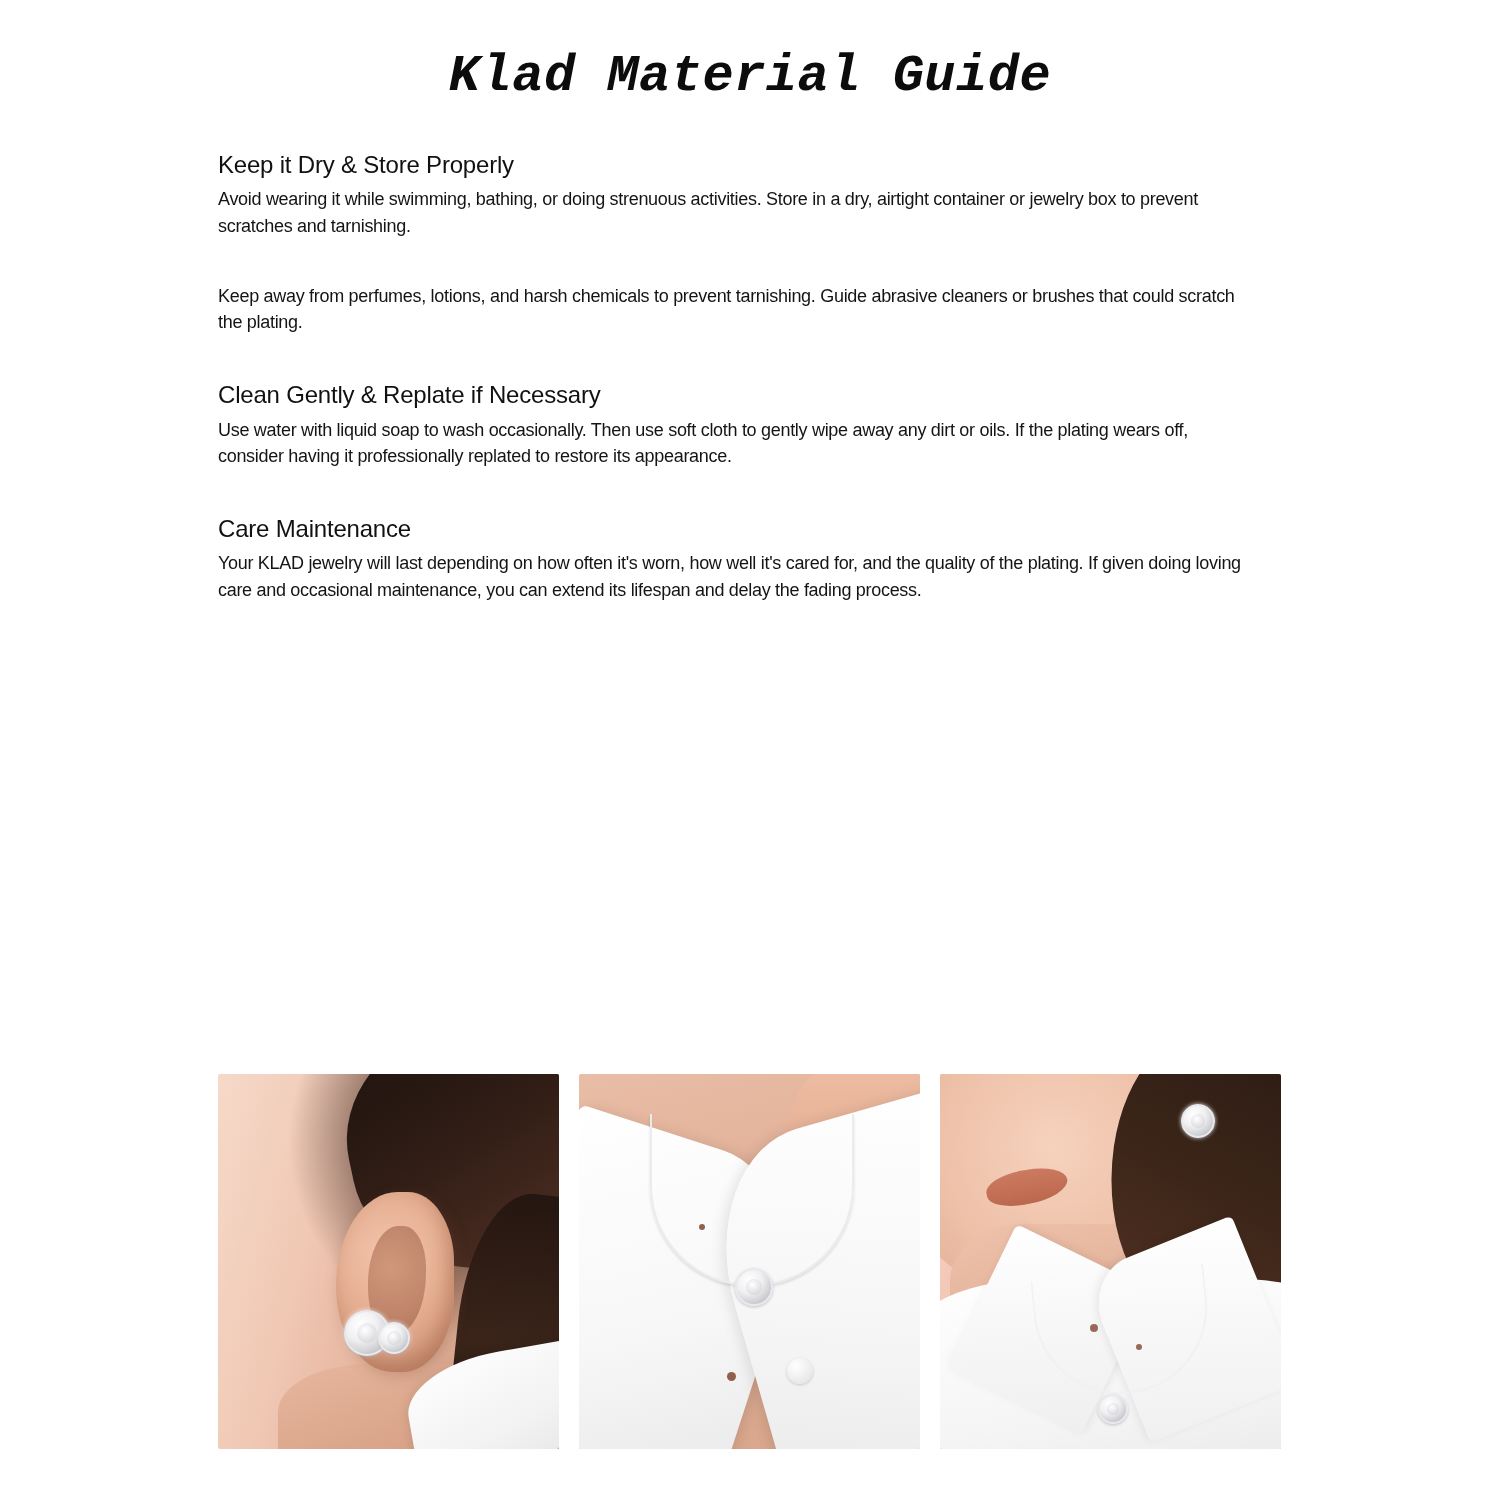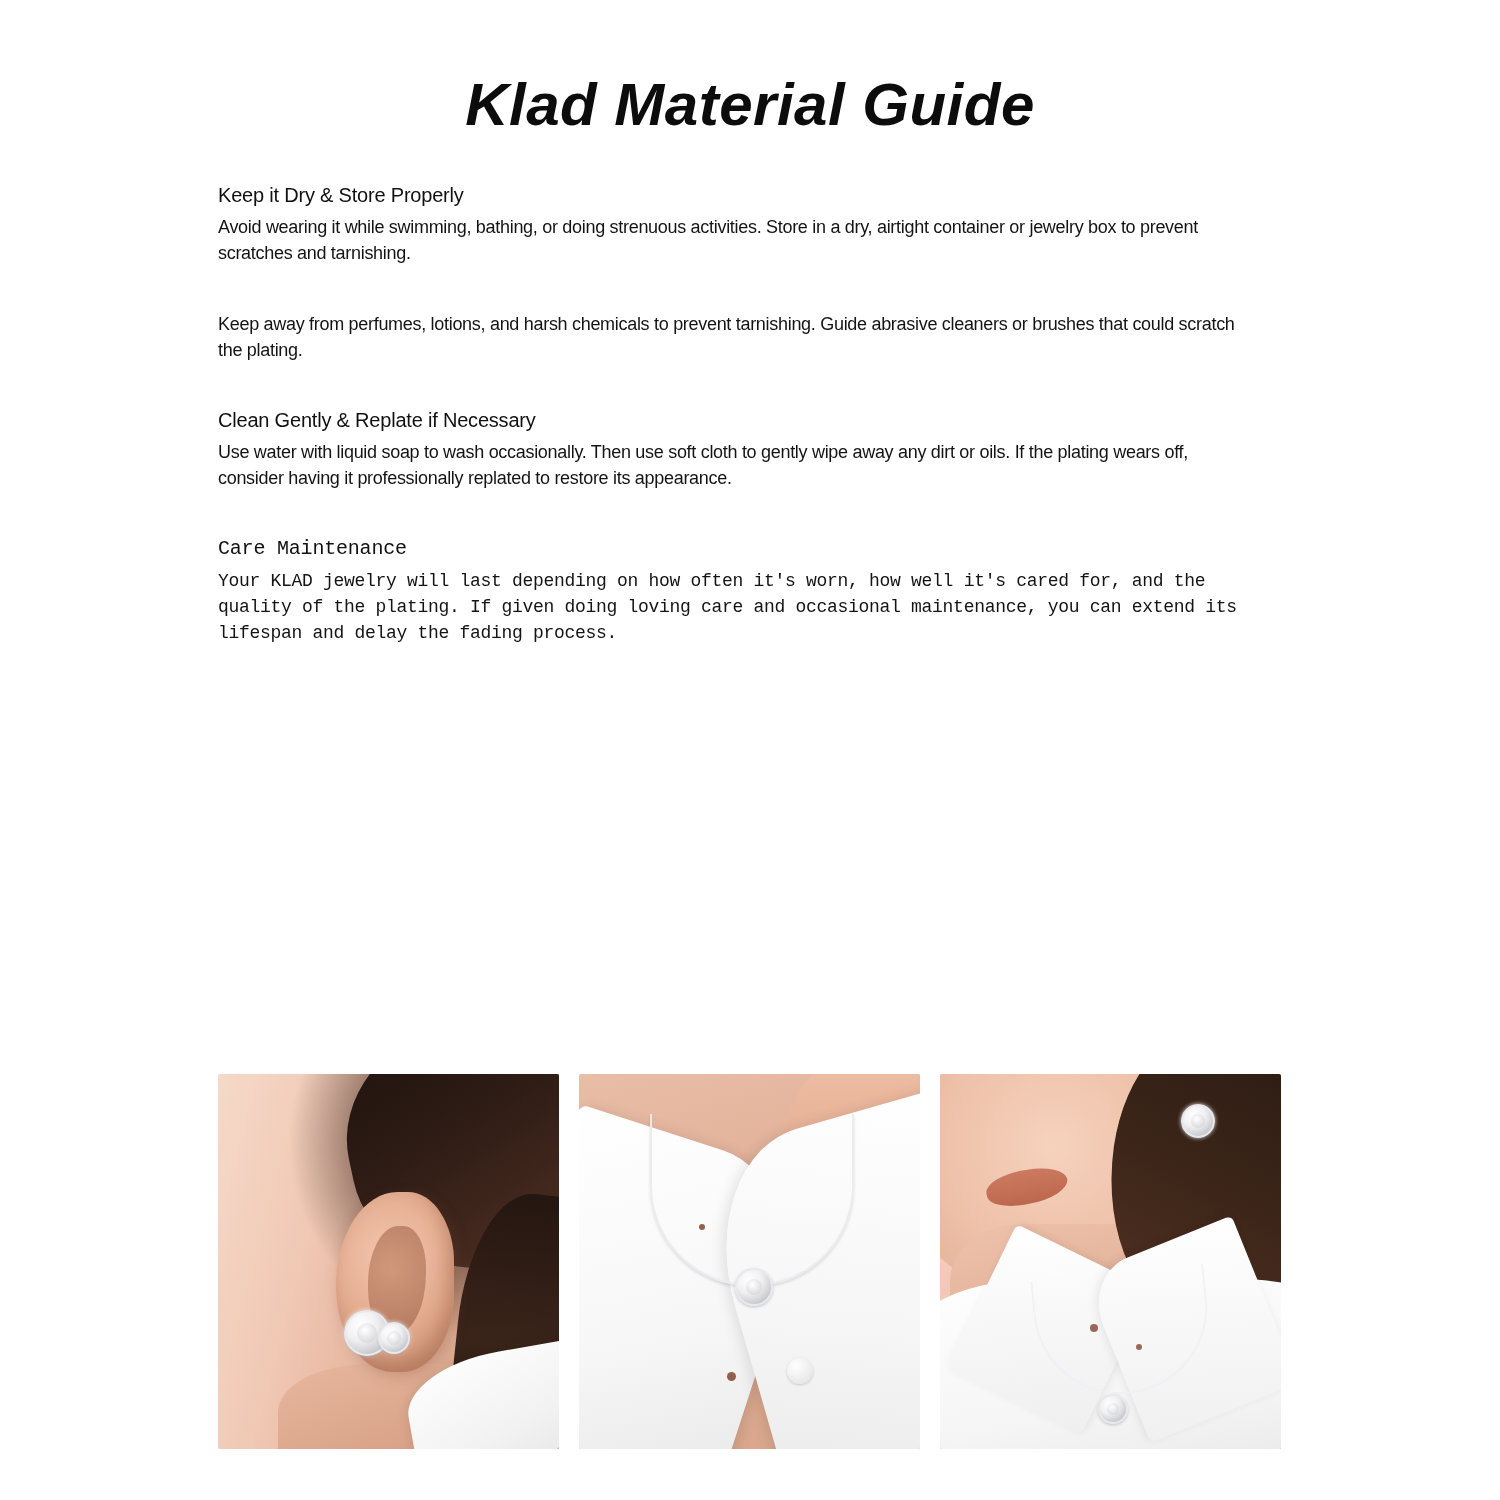--- a/index.html
+++ b/index.html
@@ -14,44 +14,43 @@
     color: #111111;
     overflow: hidden;
   }
   .page {
     position: relative;
     width: 1500px;
     height: 1500px;
     box-sizing: border-box;
   }
   .title {
-    font-family: Liberation Sans, sans-serif;
+    font-family: Liberation Mono, monospace;
     font-style: italic;
     font-weight: 700;
-    font-size: 60px;
+    font-size: 52px;
     text-align: center;
     letter-spacing: 0.5px;
     color: #0c0c0c;
     margin: 0;
-    padding-top: 72px;
+    padding-top: 48px;
     line-height: 1.1;
   }
   .content {
     padding: 0 218px 0 218px;
     margin-top: 44px;
   }
   .section {
     margin-bottom: 44px;
   }
   .section:last-of-type {
     margin-bottom: 15px;
-    font-family: Liberation Mono, monospace;
   }
   .sec-heading {
-    font-size: 20px;
+    font-size: 24px;
     font-weight: 400;
     color: #111111;
     margin: 0 0 6px 0;
     letter-spacing: -0.2px;
     line-height: 1.3;
   }
   .sec-body {
     font-size: 18px;
     font-weight: 400;
     color: #141414;

